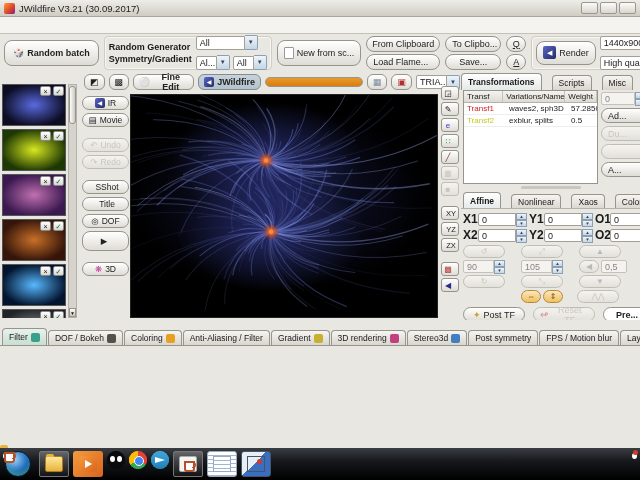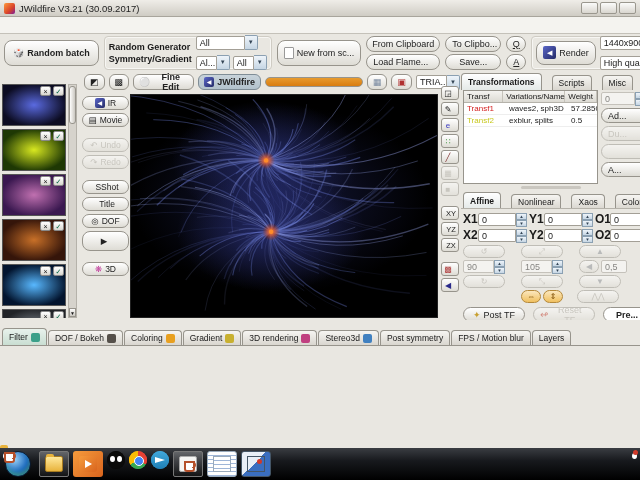--- a/index.html
+++ b/index.html
@@ -859,20 +859,23 @@
   </div>
     <div class="tab">
     <span>DOF / Bokeh</span>
       <span class="ticon" style="--c: #55504a;"></span>
   </div>
     <div class="tab">
     <span>Coloring</span>
       <span class="ticon" style="--c: #e8a020;"></span>
   </div>
     <div class="tab">
+    <span>Anti-Aliasing / Filter</span>
+  </div>
+    <div class="tab">
     <span>Gradient</span>
       <span class="ticon" style="--c: #c8b030;"></span>
   </div>
     <div class="tab">
     <span>3D rendering</span>
       <span class="ticon" style="--c: #c04080;"></span>
   </div>
     <div class="tab">
     <span>Stereo3d</span>
       <span class="ticon" style="--c: #4080c0;"></span>

